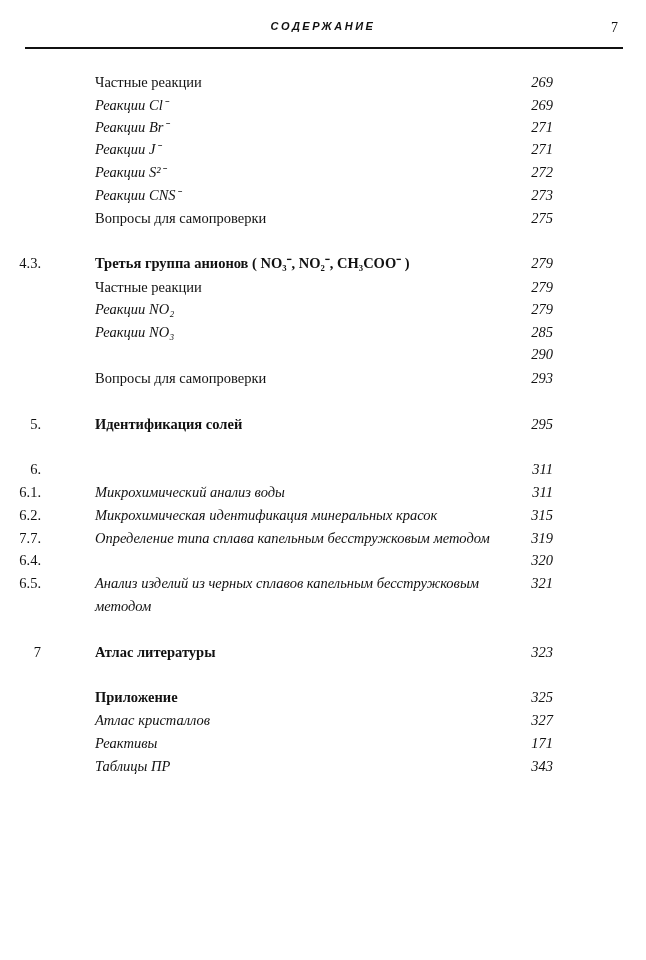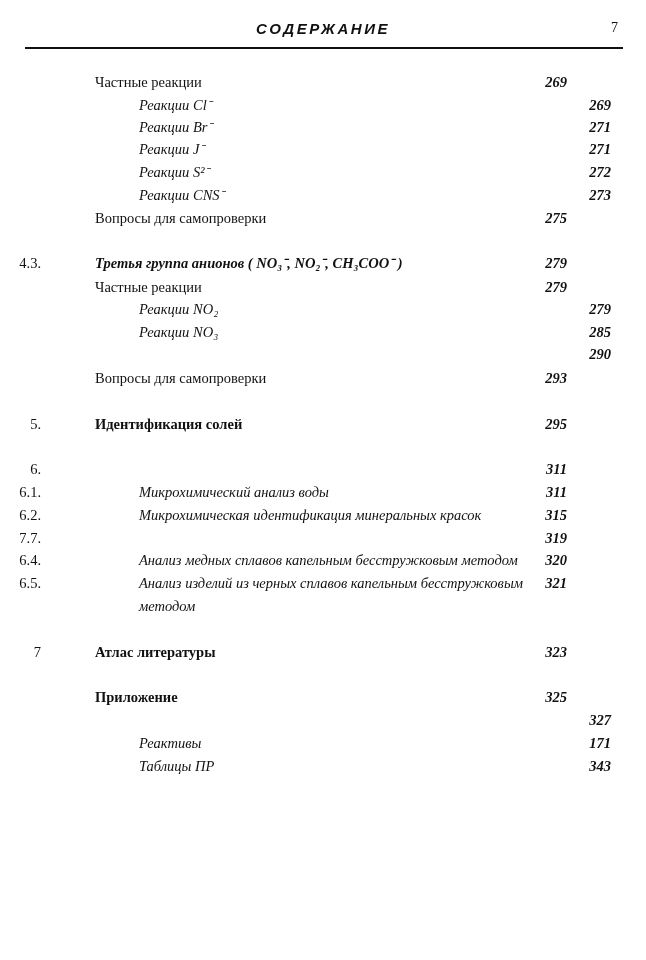--- a/index.html
+++ b/index.html
@@ -1,26 +1,26 @@
 <!DOCTYPE html>
 <html><head>
   <meta charset="utf-8">
   <style>
     html, body { margin: 0; padding: 0; background: #ffffff; }
     body { width: 646px; height: 960px; position: relative; overflow: hidden; color: #111; font-family: "Liberation Serif", serif; }
-    .header-title { position: absolute; top: 20px; left: 0; width: 646px; text-align: center; font-family: "Liberation Sans", sans-serif; font-weight: bold; font-style: italic; font-size: 15px; letter-spacing: 2.5px; }
+    .header-title { position: absolute; top: 20px; left: 0; width: 646px; text-align: center; font-family: "Liberation Sans", sans-serif; font-weight: bold; font-style: italic; font-size: 11px; letter-spacing: 2.5px; }
     .page-num { position: absolute; top: 20px; right: 28px; font-size: 14px; }
     .rule { position: absolute; top: 47px; left: 25px; width: 598px; height: 2px; background: #111; }
     .row { position: absolute; left: 0; width: 597px; height: 22px; font-size: 14.5px; line-height: 22px; }
     .num { position: absolute; right: 556px; white-space: nowrap; }
     .txt { position: absolute; left: 95px; white-space: nowrap; }
-    .pg { position: absolute; right: 30px; font-weight: bold; font-style: italic; }
-    .it { font-style: italic; margin-left: 44px; }
+    .pg { position: absolute; right: 44px; font-weight: normal; font-style: italic; }
+    .it { font-style: italic; }
     .bd { font-weight: bold; }
-    .bi { font-weight: bold; font-style: italic; }
+    .bi { font-weight: bold; }
   </style>
 </head>
 <body>
 
 <div>
   <div class="header-title">СОДЕРЖАНИЕ</div>
   <div class="page-num">7</div>
   <div class="rule"></div>
 </div>
 
@@ -106,25 +106,25 @@
       <span class="txt it">Микрохимический анализ воды</span>
       <span class="pg">311</span>
     </div>
   <div class="row" style="top:504px">
       <span class="num">6.2.</span>
       <span class="txt it">Микрохимическая идентификация минеральных красок</span>
       <span class="pg">315</span>
     </div>
   <div class="row" style="top:527px">
       <span class="num">7.7.</span>
+      <span class="txt it">Определение типа сплава капельным бесстружковым методом</span>
       <span class="pg">319</span>
     </div>
   <div class="row" style="top:549px">
       <span class="num">6.4.</span>
-      <span class="txt it">Анализ медных сплавов капельным бесстружковым методом</span>
       <span class="pg">320</span>
     </div>
   <div class="row" style="top:572px">
       <span class="num">6.5.</span>
       <span class="txt it">Анализ изделий из черных сплавов капельным бесстружковым</span>
       <span class="pg">321</span>
     </div>
   <div class="row" style="top:595px">
       <span class="txt it">методом</span>
     </div>
@@ -135,20 +135,21 @@
       <span class="pg">323</span>
     </div>
 
   <div class="row" style="top:686px">
       <span class="num"></span>
       <span class="txt bd">Приложение</span>
       <span class="pg">325</span>
     </div>
   <div class="row it" style="top:709px">
       <span class="num"></span>
+      <span class="txt">Атлас кристаллов</span>
       <span class="pg">327</span>
     </div>
   <div class="row it" style="top:732px">
       <span class="num"></span>
       <span class="txt">Реактивы</span>
       <span class="pg">171</span>
     </div>
   <div class="row it" style="top:755px">
       <span class="num"></span>
       <span class="txt">Таблицы ПР</span>

